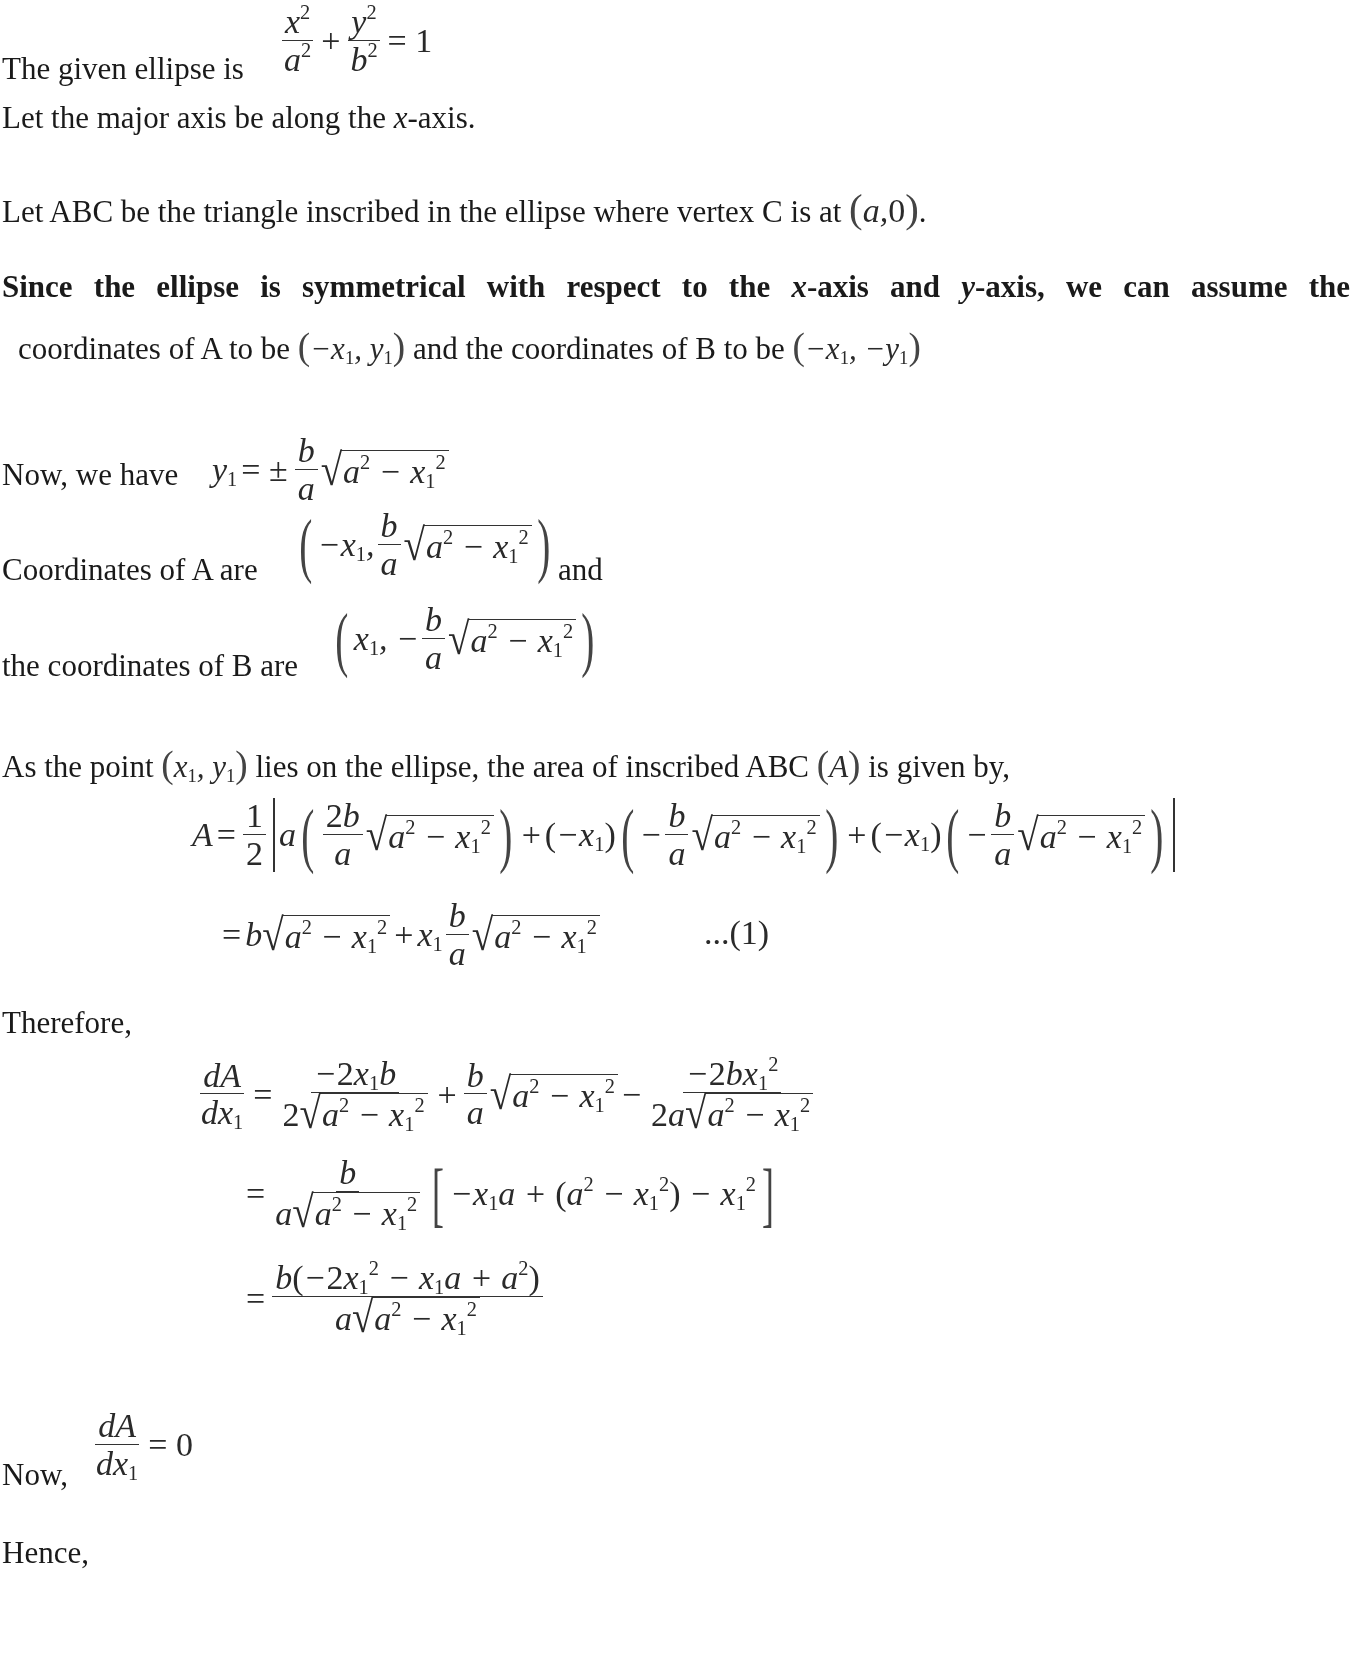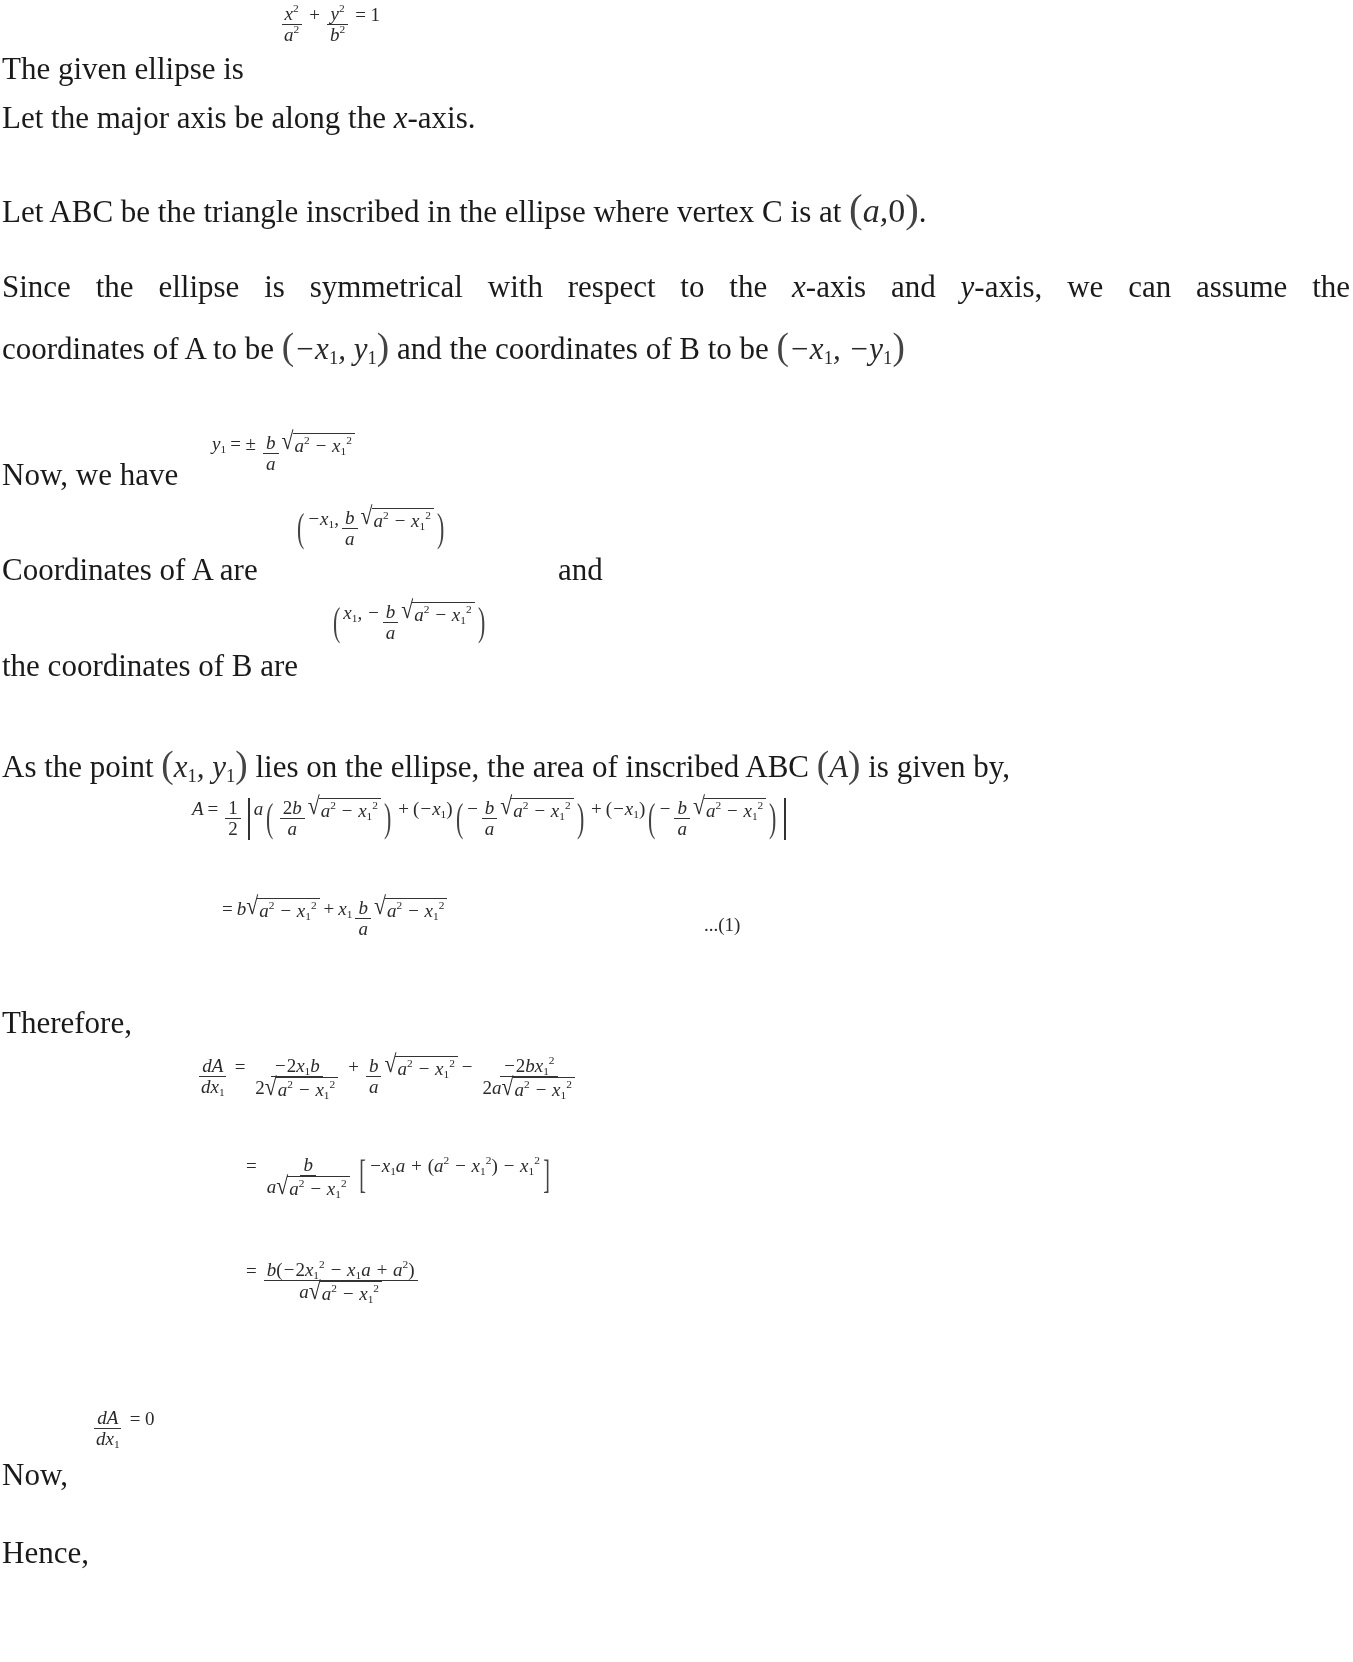--- a/index.html
+++ b/index.html
@@ -1,22 +1,22 @@
 <!DOCTYPE html>
 <html><head>
 <meta charset="utf-8">
 <style>
   html, body { margin:0; padding:0; background:#ffffff; }
   body { width:1353px; height:1662px; position:relative; overflow:hidden;
          font-family:"Liberation Serif", "DejaVu Serif", serif; color:#1a1a1a; }
   .line { position:absolute; left:2px; font-size:31px; line-height:34px; white-space:nowrap; }
-  .just { width:1348px; text-align:justify; text-align-last:justify; }
+  .just { width:1348px; text-align:justify; text-align-last:justify;font-weight:bold; }
   .m { font-family:"Liberation Serif", serif; font-style:italic; color:#2a2a2a; }
   .up { font-style:normal; }
-  .mx { position:absolute; font-family:"Liberation Serif", serif; font-size:19px; color:#2a2a2a; white-space:nowrap; display:flex; }
+  .mx { position:absolute; font-family:"Liberation Serif", serif; font-size:34px; color:#2a2a2a; white-space:nowrap; display:flex; align-items:center; }
   .frac { display:inline-flex; flex-direction:column; align-items:center; vertical-align:middle; margin:0 3px; }
   .frac > .num { border-bottom:1.6px solid #333; padding:0 3px; line-height:1.05; }
   .frac > .den { padding:0 3px; line-height:1.1; }
   .sqrt { display:inline-flex; align-items:stretch; }
   .sqrt > .rad { font-style:normal; font-size:1.15em; line-height:1; transform:scaleY(1.15); margin-right:-1px; }
   .sqrt > .body { border-top:1.6px solid #333; padding:2px 3px 0 2px; line-height:1.1; }
   sup { font-size:0.6em; vertical-align:0.7em; line-height:0; }
   sub { font-size:0.6em; vertical-align:-0.25em; line-height:0; font-style:normal; }
   .paren { font-style:normal; font-size:2.1em; font-weight:100; line-height:1; transform:scaleX(0.55); display:inline-block; color:#444; }
   .sparen { font-style:normal; font-size:1.2em; color:#444; }
@@ -50,21 +50,21 @@
 
 <div class="line" style="top:192px;">
   <span>Let ABC be the triangle inscribed in the ellipse where vertex C is at</span>
   <span class="m" style="font-size:34px;"><span class="sparen">(</span>a,<span class="up">0</span><span class="sparen">)</span></span><span>.</span>
 </div>
 
 <div class="line just" style="top:270px;">
   <span>Since the ellipse is symmetrical with respect to the <i>x</i>-axis and <i>y</i>-axis, we can assume the</span>
 </div>
 
-<div class="line" style="top:330px;">
+<div class="line" style="top:330px;margin-left:16px;">
   <span>coordinates of A to be</span>
   <span class="m"><span class="sparen">(</span>−x<sub>1</sub>, y<sub>1</sub><span class="sparen">)</span></span>
   <span>and the coordinates of B to be</span>
   <span class="m"><span class="sparen">(</span>−x<sub>1</sub>, −y<sub>1</sub><span class="sparen">)</span></span>
 </div>
 
 <div class="line" style="top:458px;">
   <span>Now, we have</span>
 </div>
 <div class="mx" style="left:212px; top:433px;">

